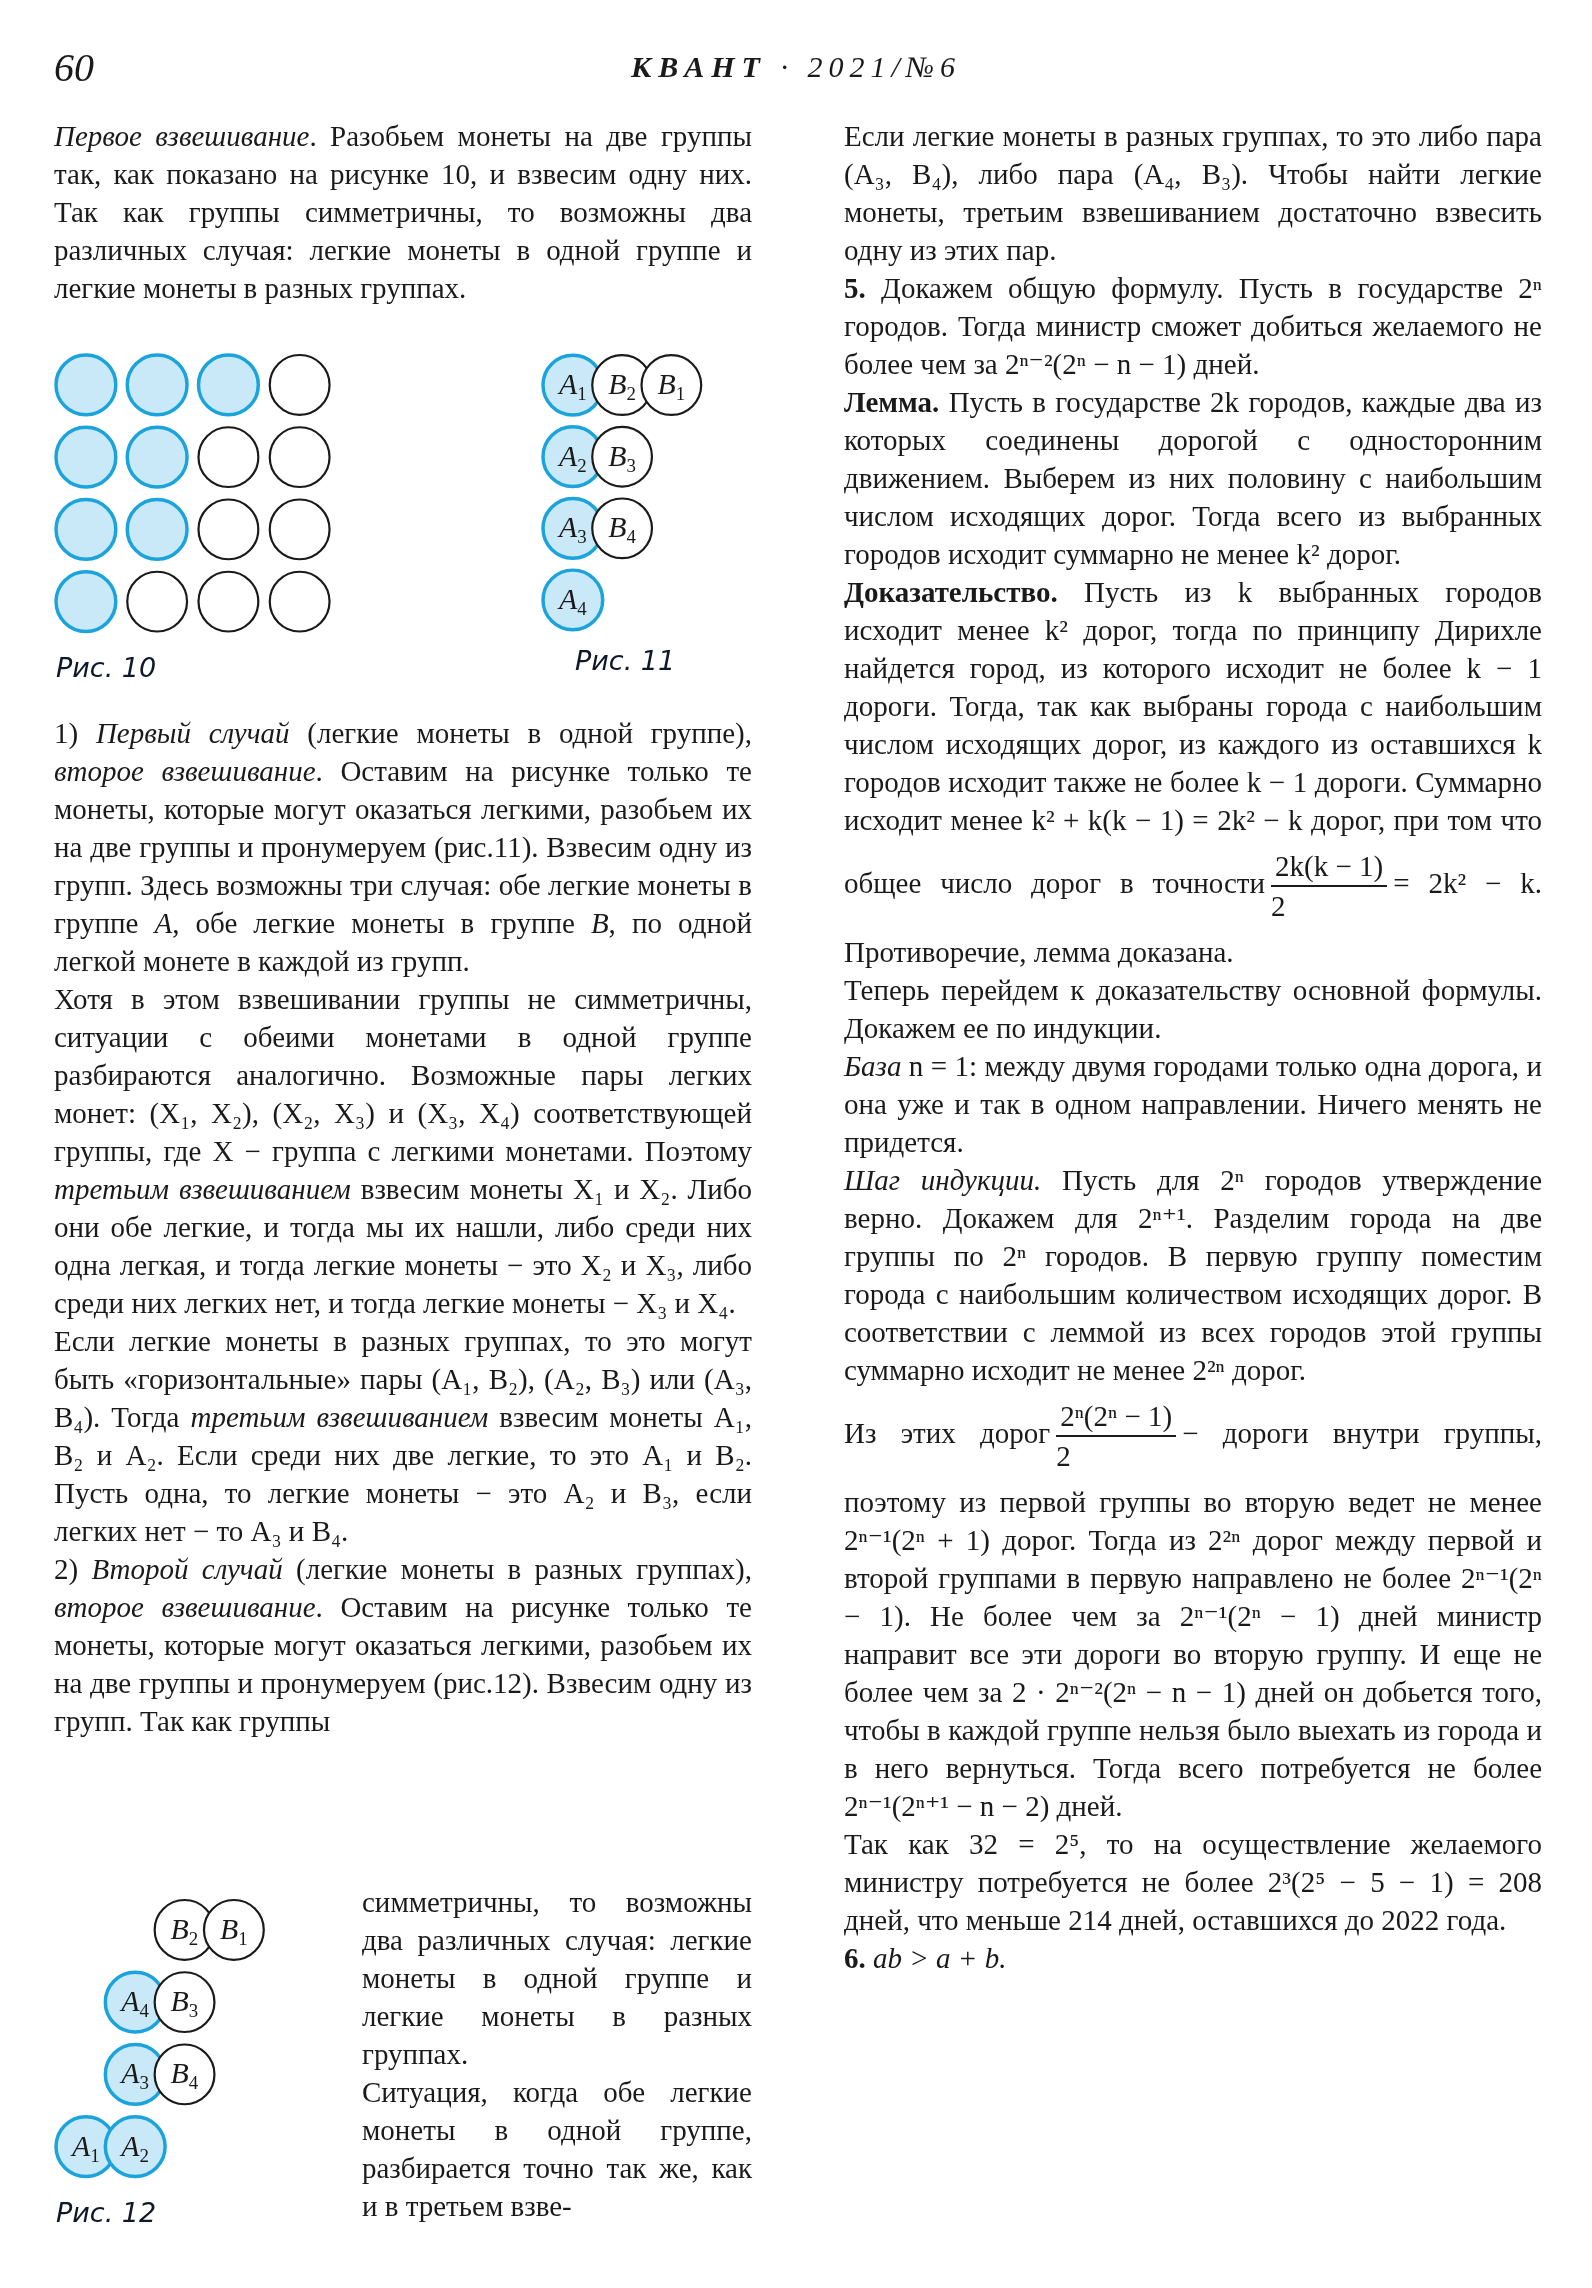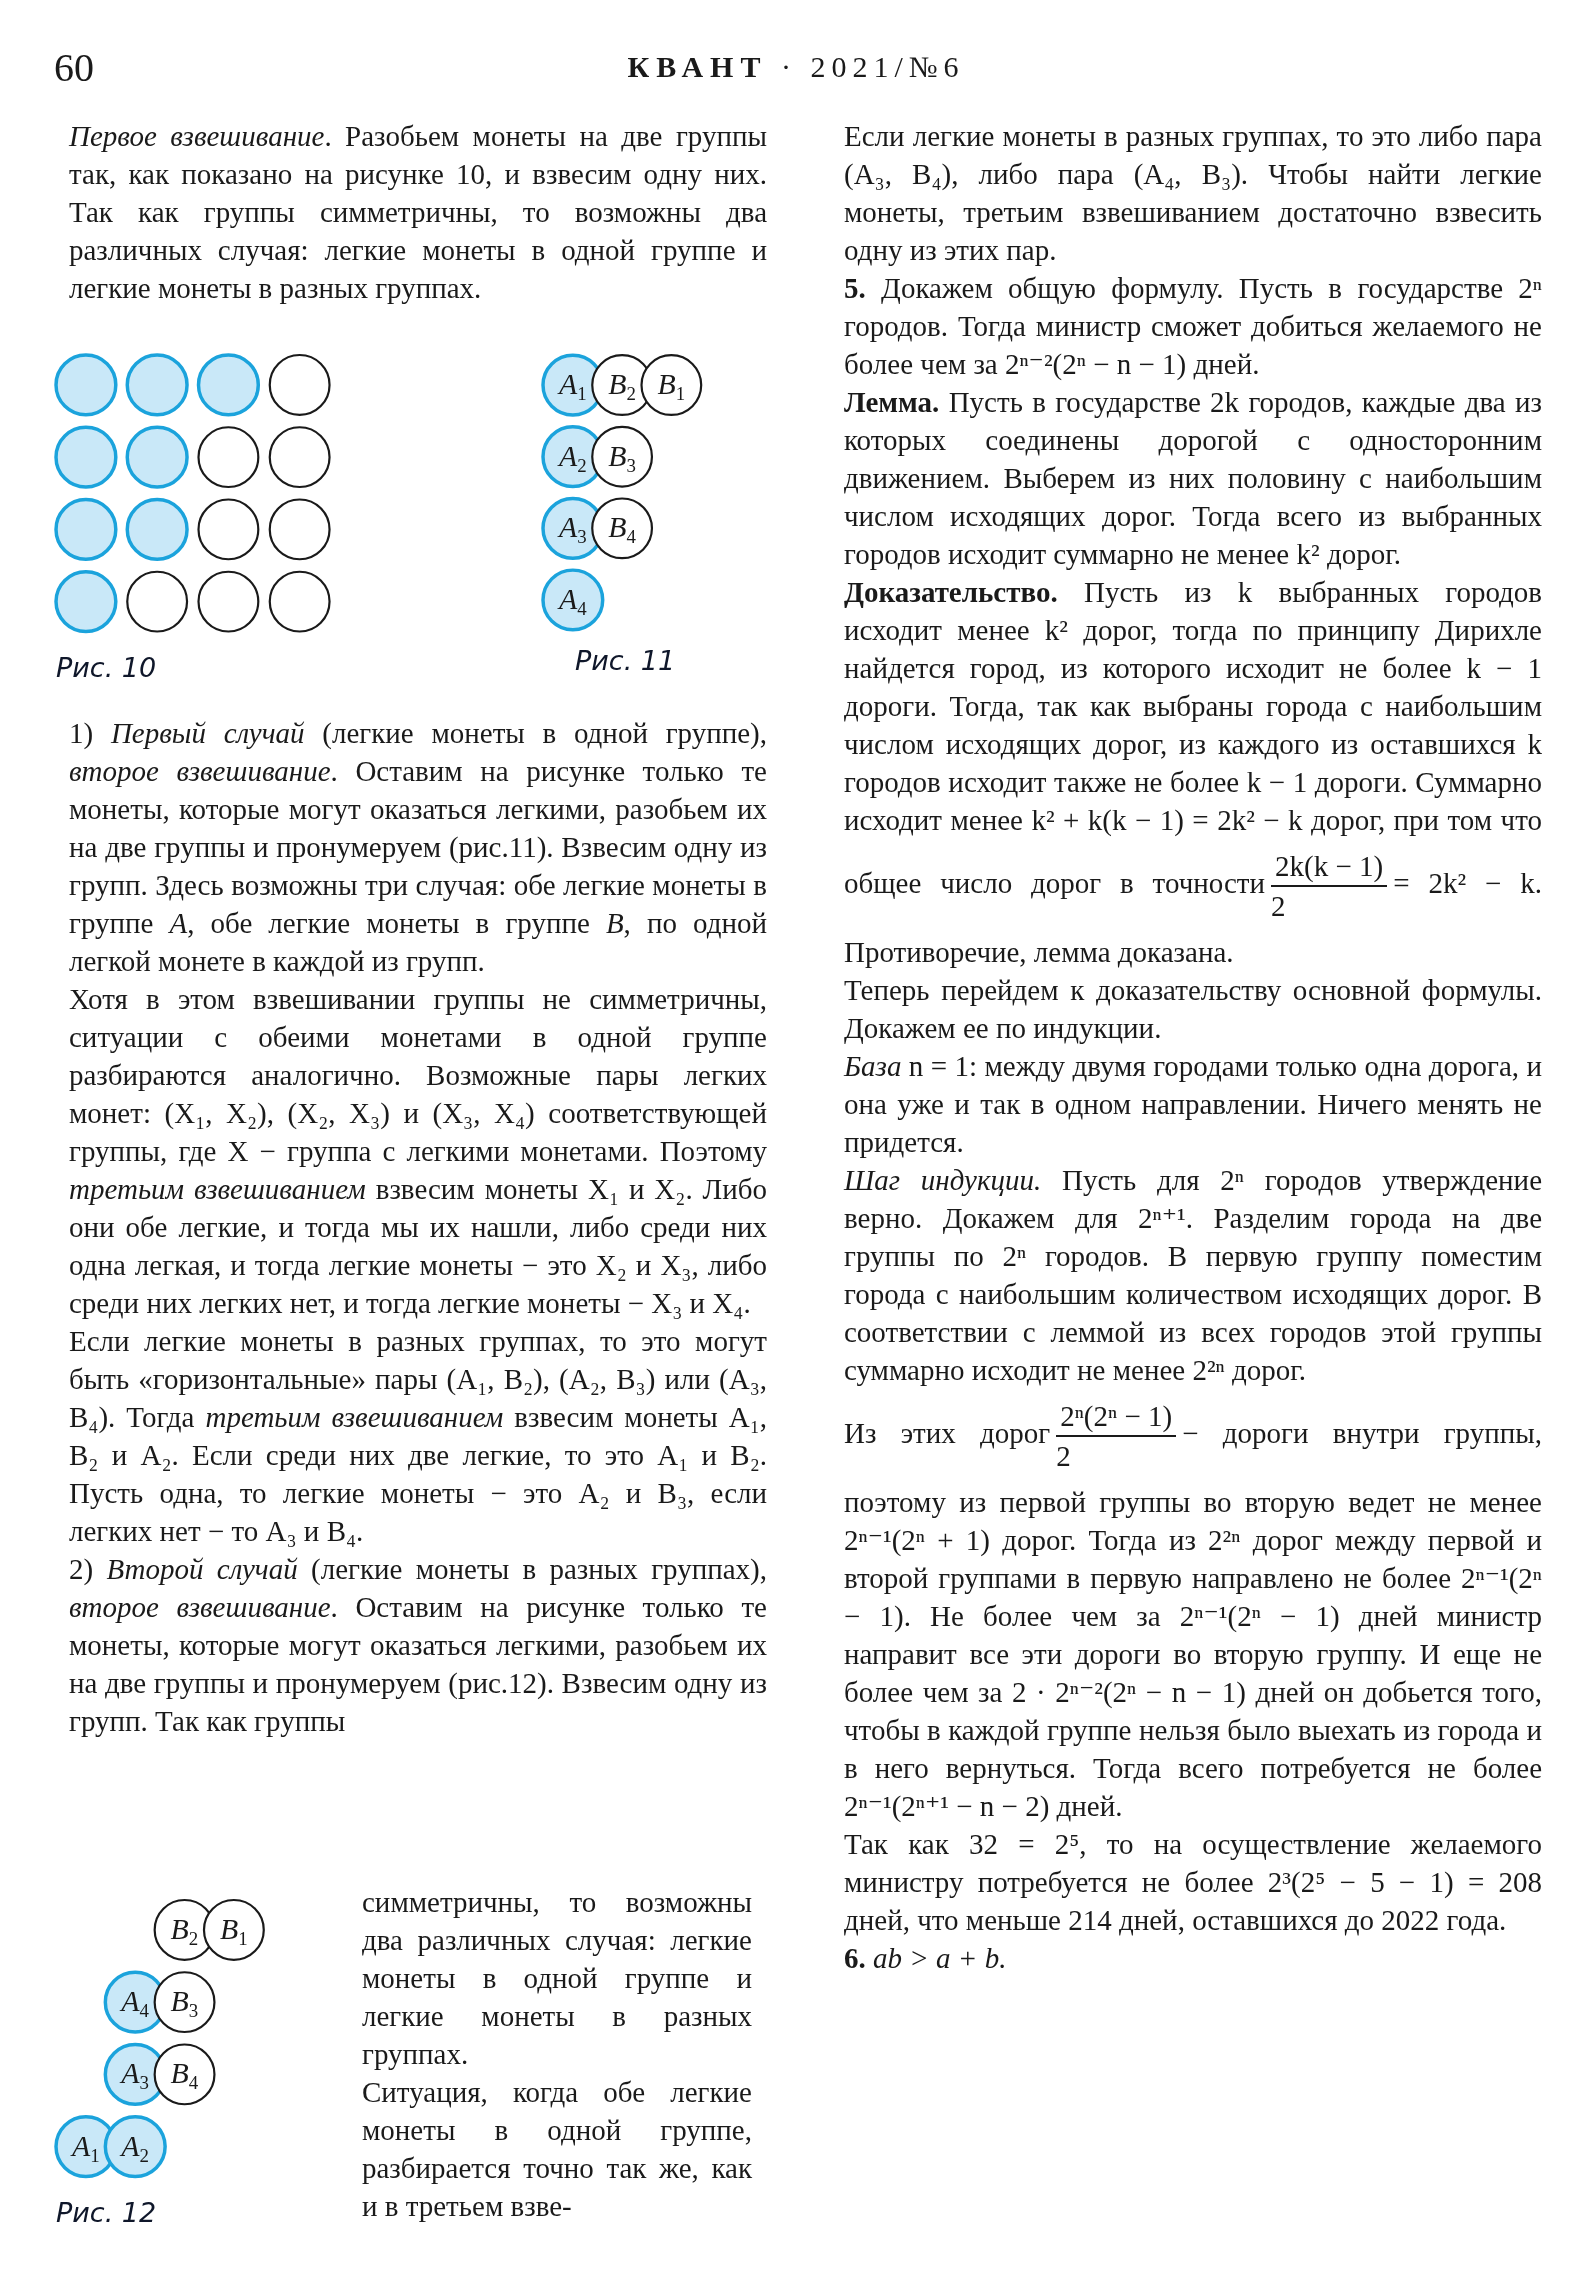--- a/index.html
+++ b/index.html
@@ -1,24 +1,24 @@
 <!DOCTYPE html>
 <html><head>
 <meta charset="utf-8">
 <style>
   html, body { margin: 0; padding: 0; background: #ffffff; }
   body { width: 1592px; height: 2289px; position: relative; overflow: hidden;
          font-family: "Liberation Serif", "DejaVu Serif", serif; color: #1a1a1a; }
-  .header { position: absolute; top: 40px; left: 0; width: 1262px; height: 60px; }
+  .header { position: absolute; top: 40px; left: 0; width: 1262px; height: 60px; font-style: italic; }
   .pagenum { position: absolute; left: 54px; top: 4px; font-size: 40px; }
   .journal { position: absolute; left: 0; width: 1592px; top: 10px; text-align: center; font-size: 30px; letter-spacing: 6px; }
   .journal b { font-weight: bold; letter-spacing: 7px; }
   .col { position: absolute; top: 117px; font-size: 29px; line-height: 38px; text-align: justify; }
   .col p { margin: 0; }
-  .left { left: 69px; width: 698px; }
+  .left { left: 54px; width: 698px; }
   .right { left: 844px; width: 698px; }
   i { font-style: italic; }
   .m { font-style: italic; }
   .frac { display: inline-block; vertical-align: middle; margin: 8px 6px; }
   .frac .num { display: block; border-bottom: 2px solid #1a1a1a; padding: 0 4px; line-height: 38px; }
   .frac .den { display: block; line-height: 38px; }
   .fig { position: absolute; }
   .fig svg { display: block; overflow: visible; }
   .cap { position: absolute; font-family: "DejaVu Sans", sans-serif; font-style: italic; font-size: 27px; color: #0f172a; }
   .wrapbox { position: absolute; left: 362px; top: 1883px; width: 390px; font-size: 29px; line-height: 38px; text-align: justify; }

